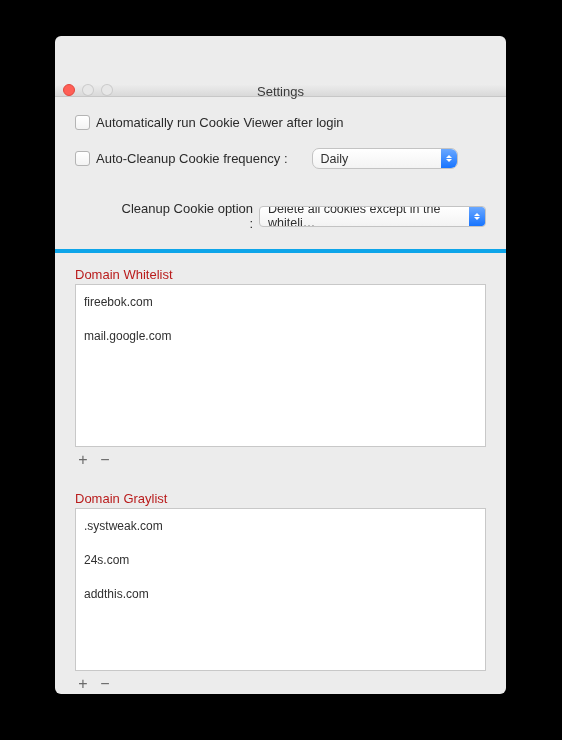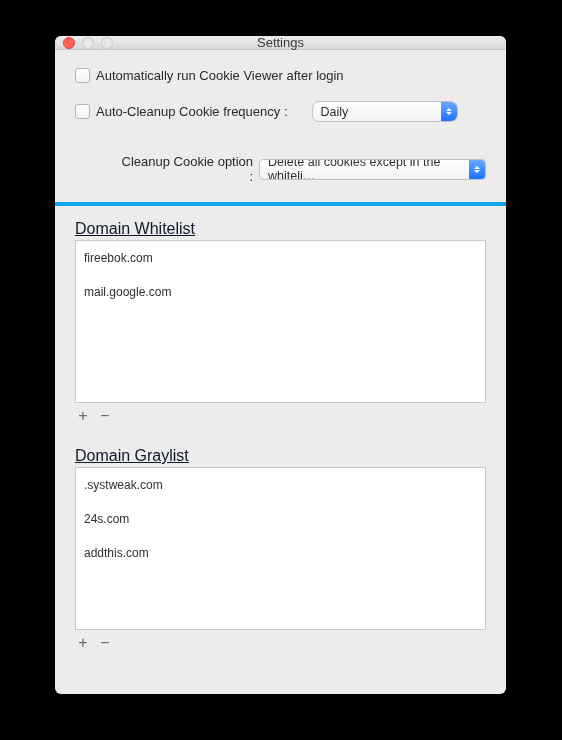--- a/index.html
+++ b/index.html
@@ -25,22 +25,22 @@
       flex-direction: column;
       overflow: hidden;
     }
     .titlebar {
       height: 14px;
       background: linear-gradient(#ededed, #d9d9d9);
       border-bottom: 1px solid #c7c7c7;
       border-top-left-radius: 6px;
       border-top-right-radius: 6px;
       display: flex;
-      align-items: center;
       position: relative;
+      margin-top: 48px;
     }
     .traffic-lights {
       display: flex;
       gap: 7px;
       margin-left: 8px;
     }
     .tl {
       width: 12px;
       height: 12px;
       border-radius: 50%;
@@ -140,24 +140,23 @@
       padding: 14px 20px 16px 20px;
       display: flex;
       flex-direction: column;
       gap: 22px;
     }
     .list-block {
       display: flex;
       flex-direction: column;
     }
     .list-title {
-      font-size: 16px;
+      font-size: 13px;
       margin-bottom: 2px;
-      color: #0f172a;
-      text-decoration: underline;
+      color: #b91c1c;
     }
     .list-body {
       background: #fff;
       border: 1px solid #c8c8c8;
       height: 163px;
       overflow: auto;
       font-size: 12px;
       color: #303030;
     }
     .list-body .item {

